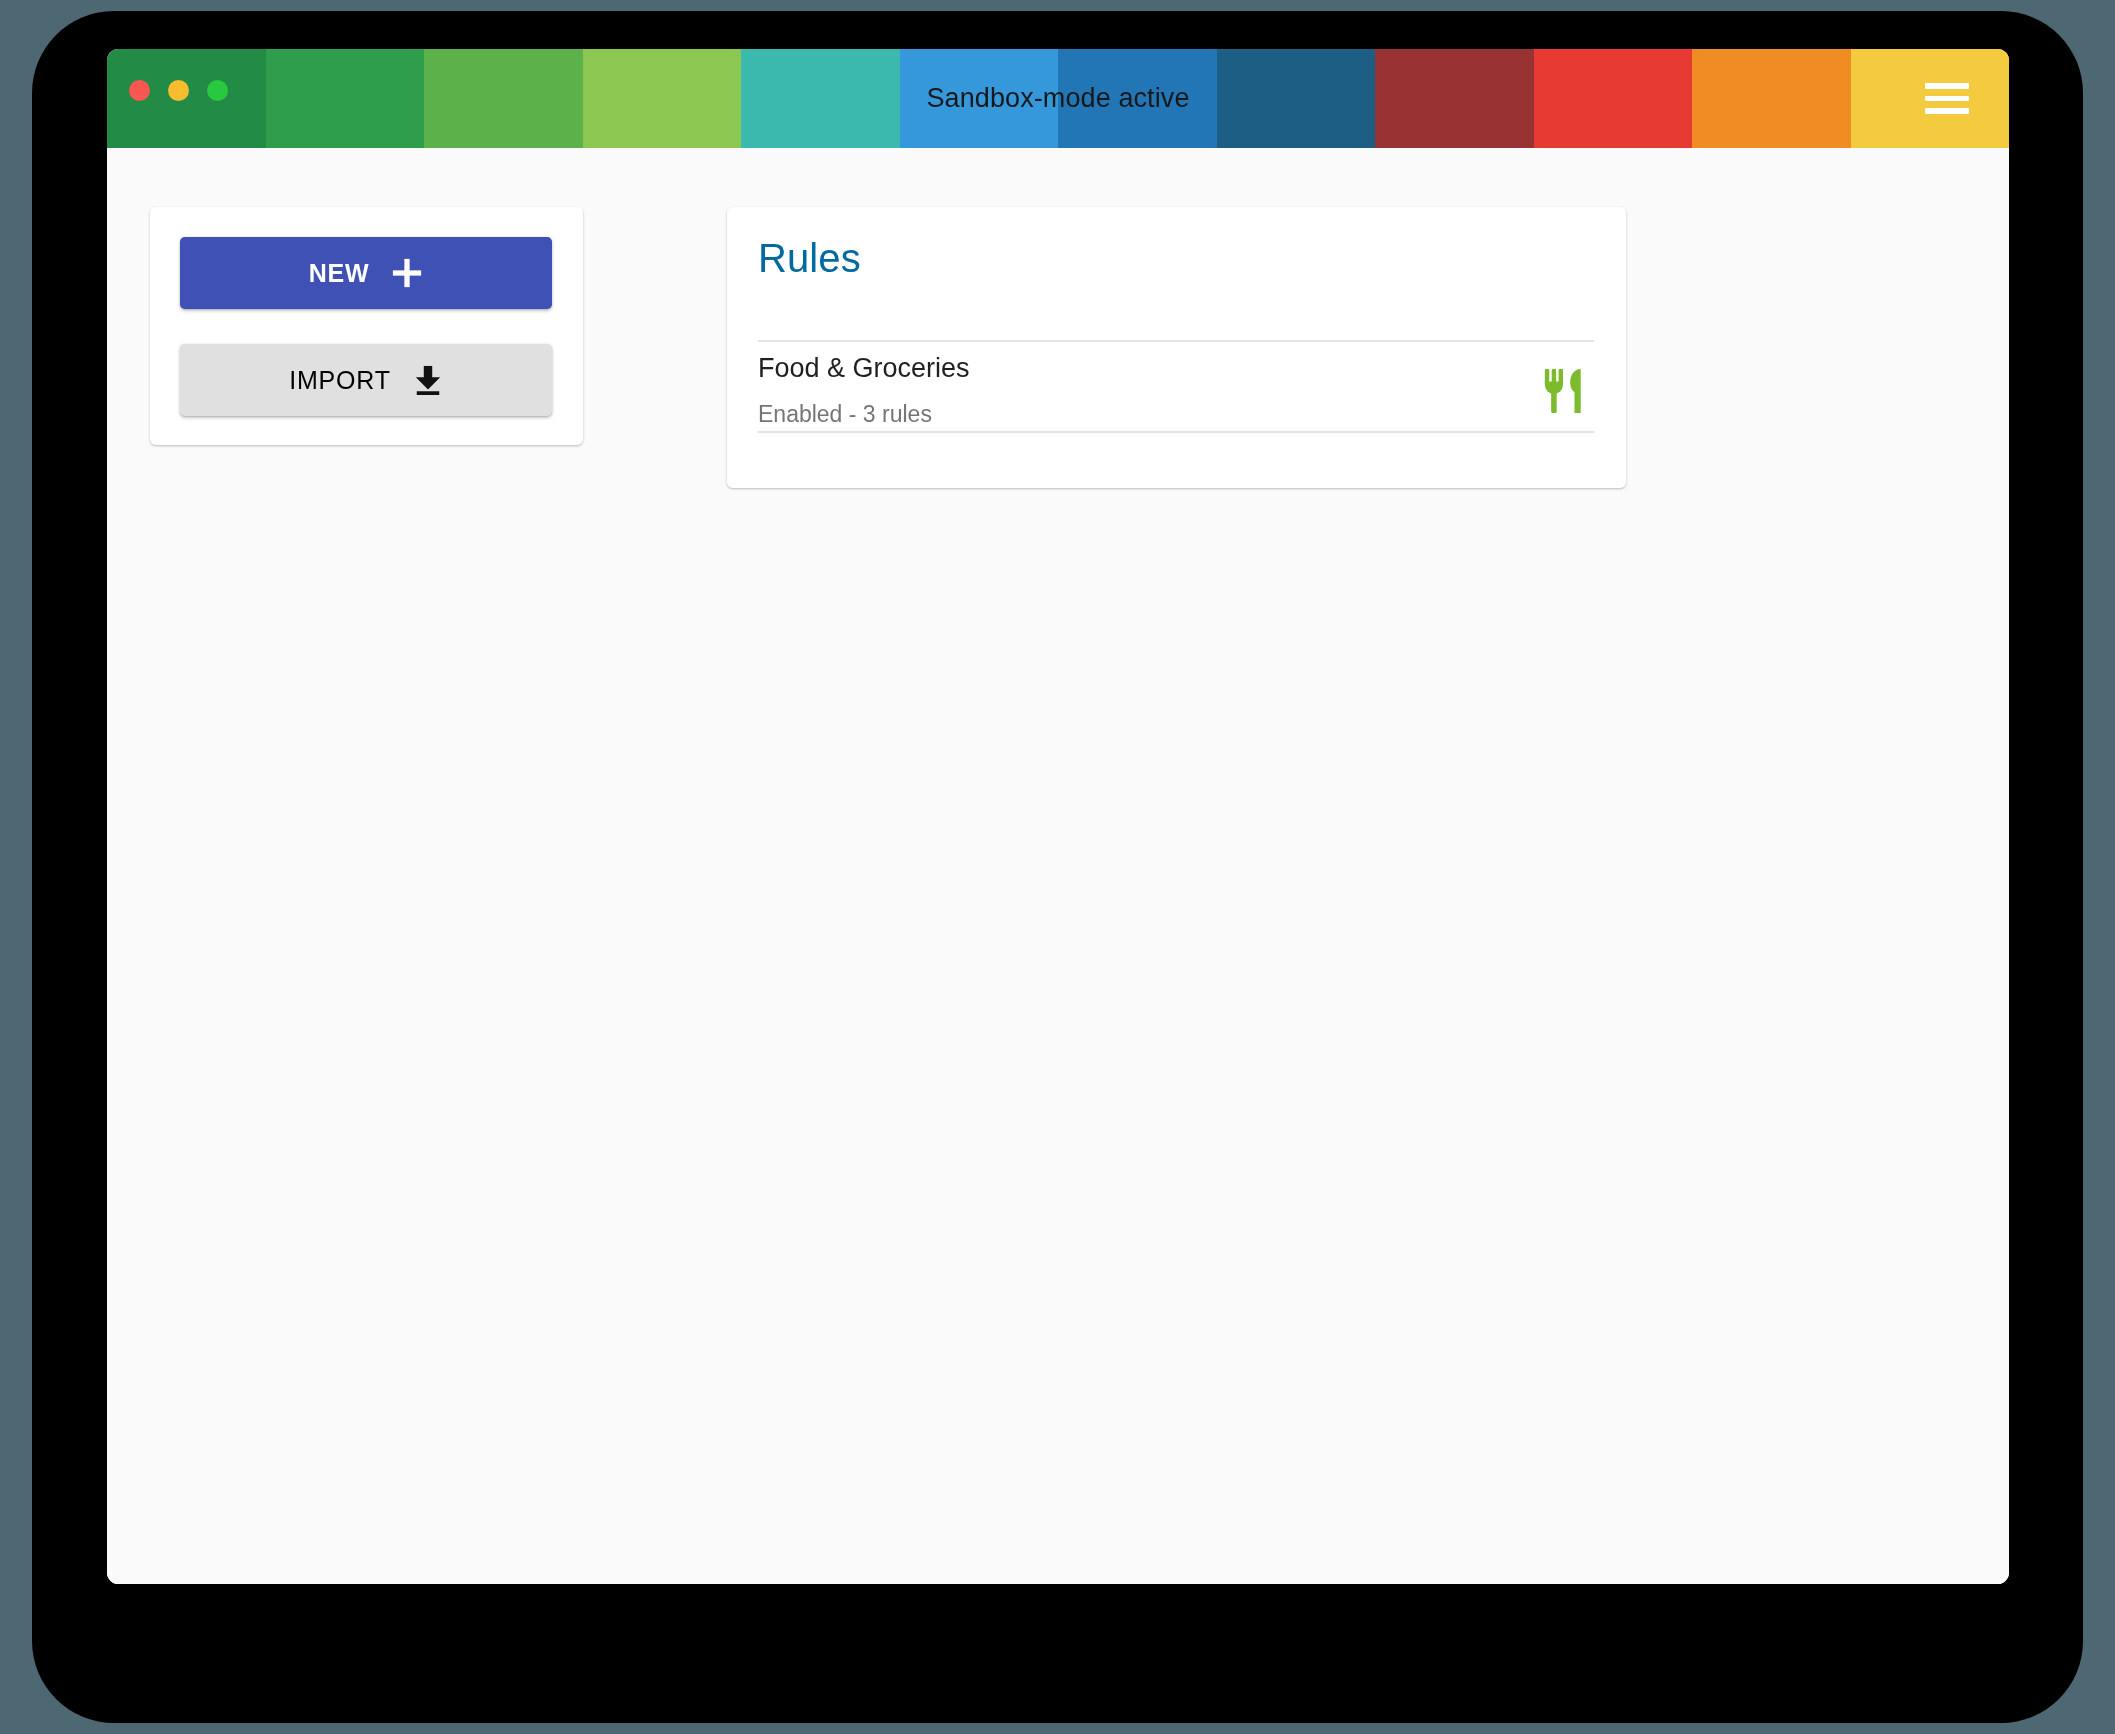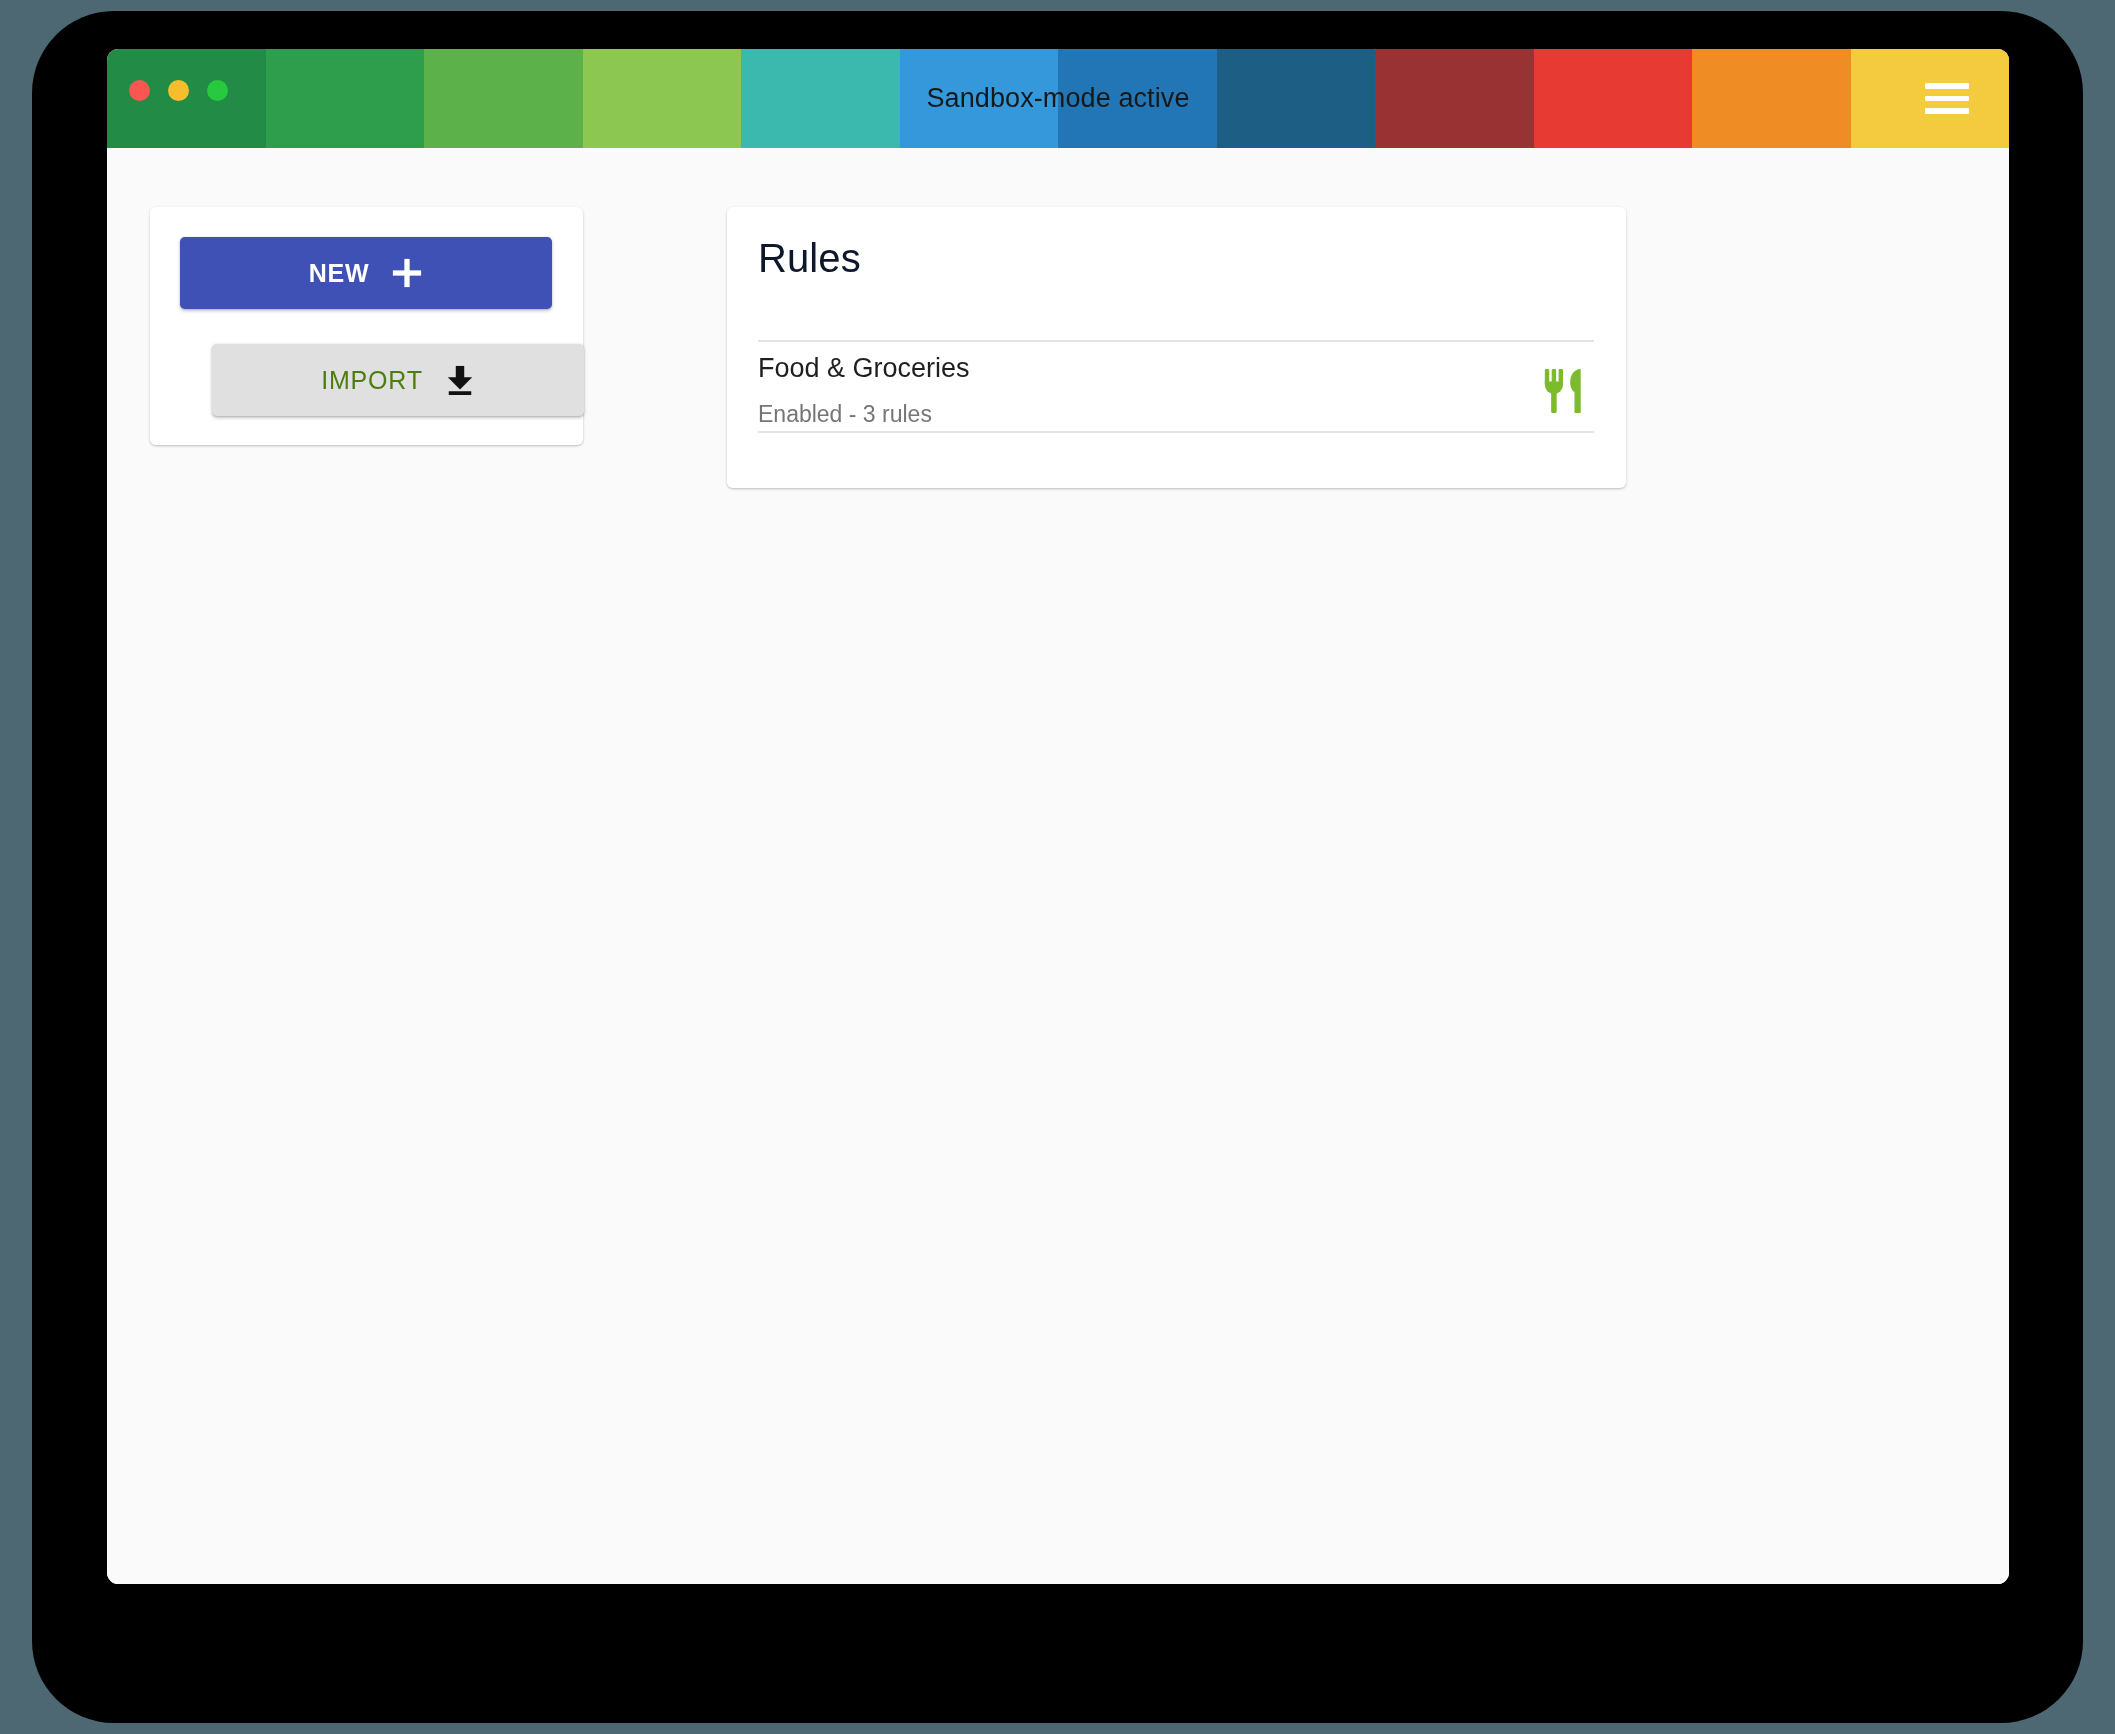--- a/index.html
+++ b/index.html
@@ -147,40 +147,39 @@
     box-shadow: 0 1.9px 3.8px rgba(0,0,0,0.20), 0 1px 1.9px rgba(0,0,0,0.14);
   }
   #new-button {
     top: 30px;
     background: #3f51b5;
     color: #ffffff;
   }
   #import-button {
     top: 137px;
     background: #e0e0e0;
-    color: #4d7c0f;
+    color: #000000;
     font-weight: normal;
-    margin-left: 32px;
   }
   .btn-label { display: inline-block; }
   .icon-plus svg, .icon-download svg { display: block; }
 
   
   #rules-card {
     left: 620px;
     top: 59px;
     width: 899px;
     height: 281px;
   }
   #rules-title {
     position: absolute;
     left: 31px;
     top: 28.5px;
     font-size: 40px;
-    color: #0f172a;
+    color: #0369a1;
     font-weight: normal;
     letter-spacing: 0.1px;
   }
   .divider {
     position: absolute;
     left: 31px;
     width: 836px;
     height: 1.9px;
     background: #e4e4e4;
   }

